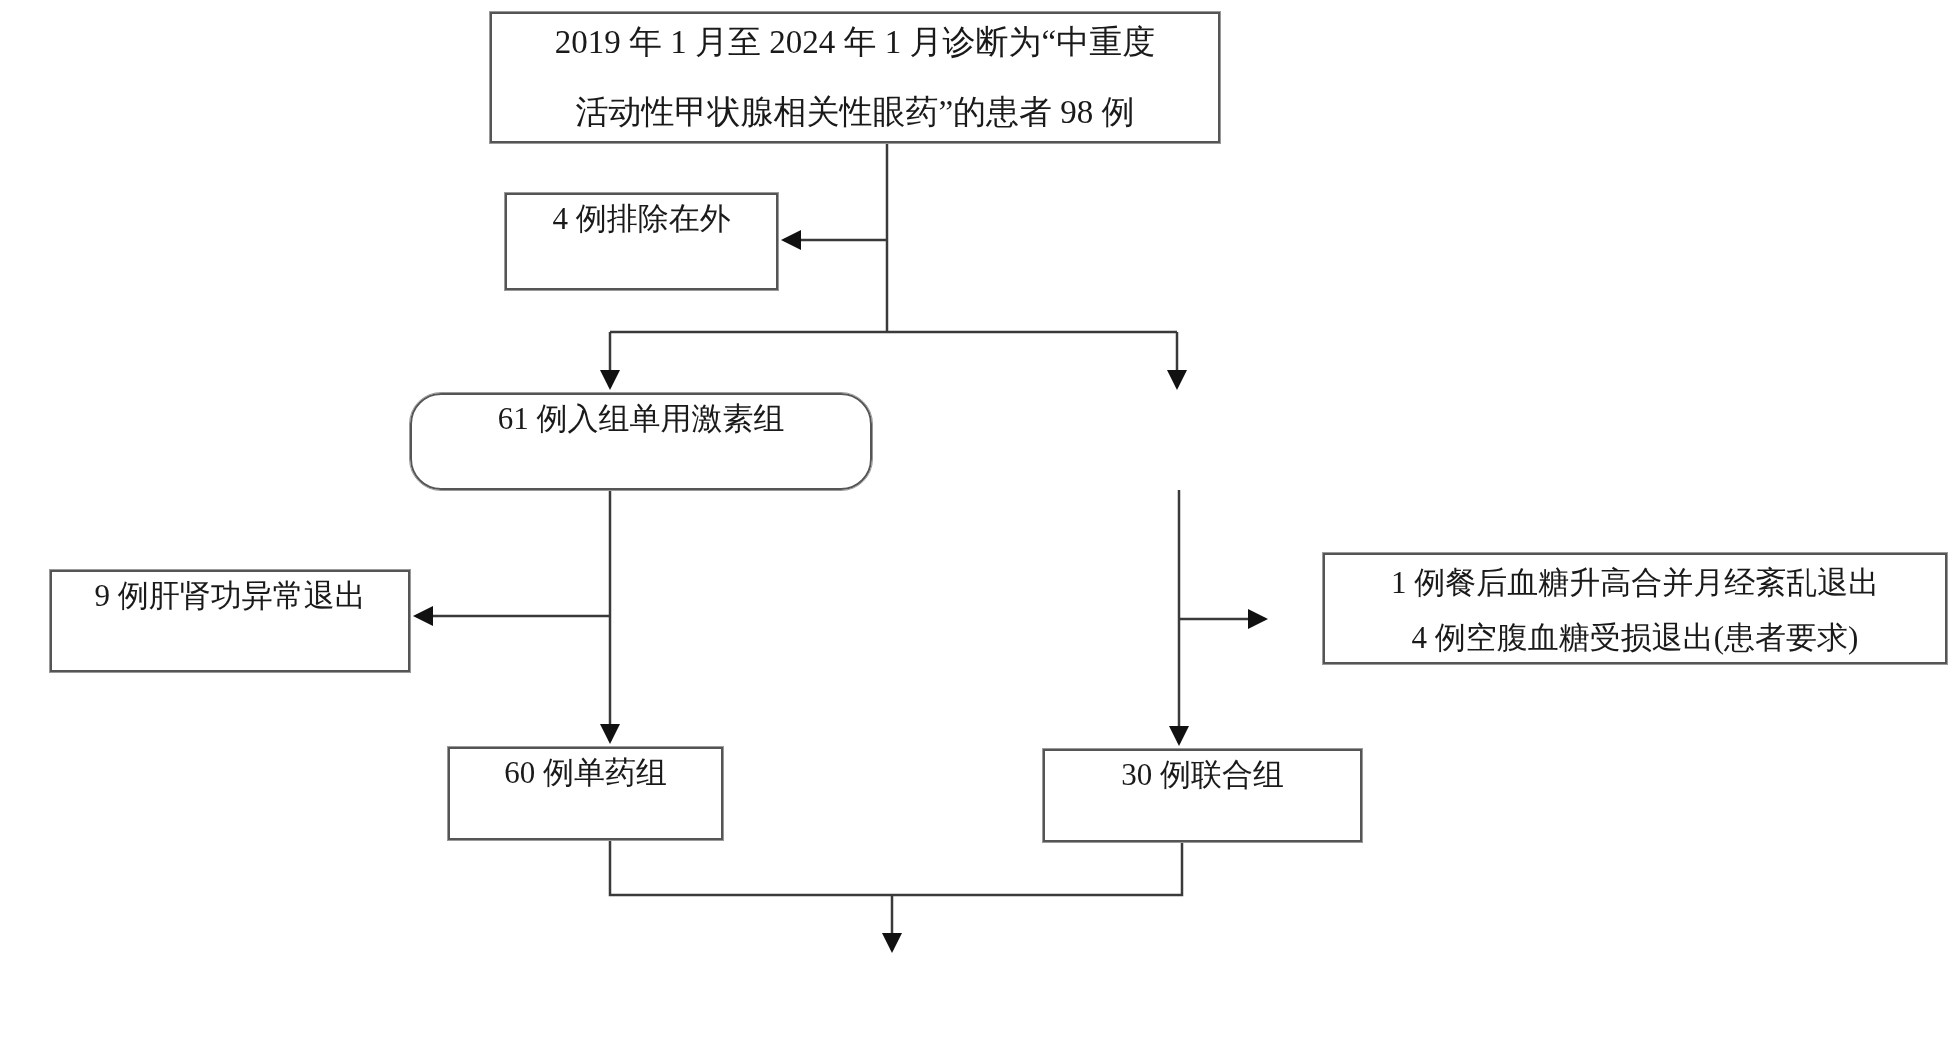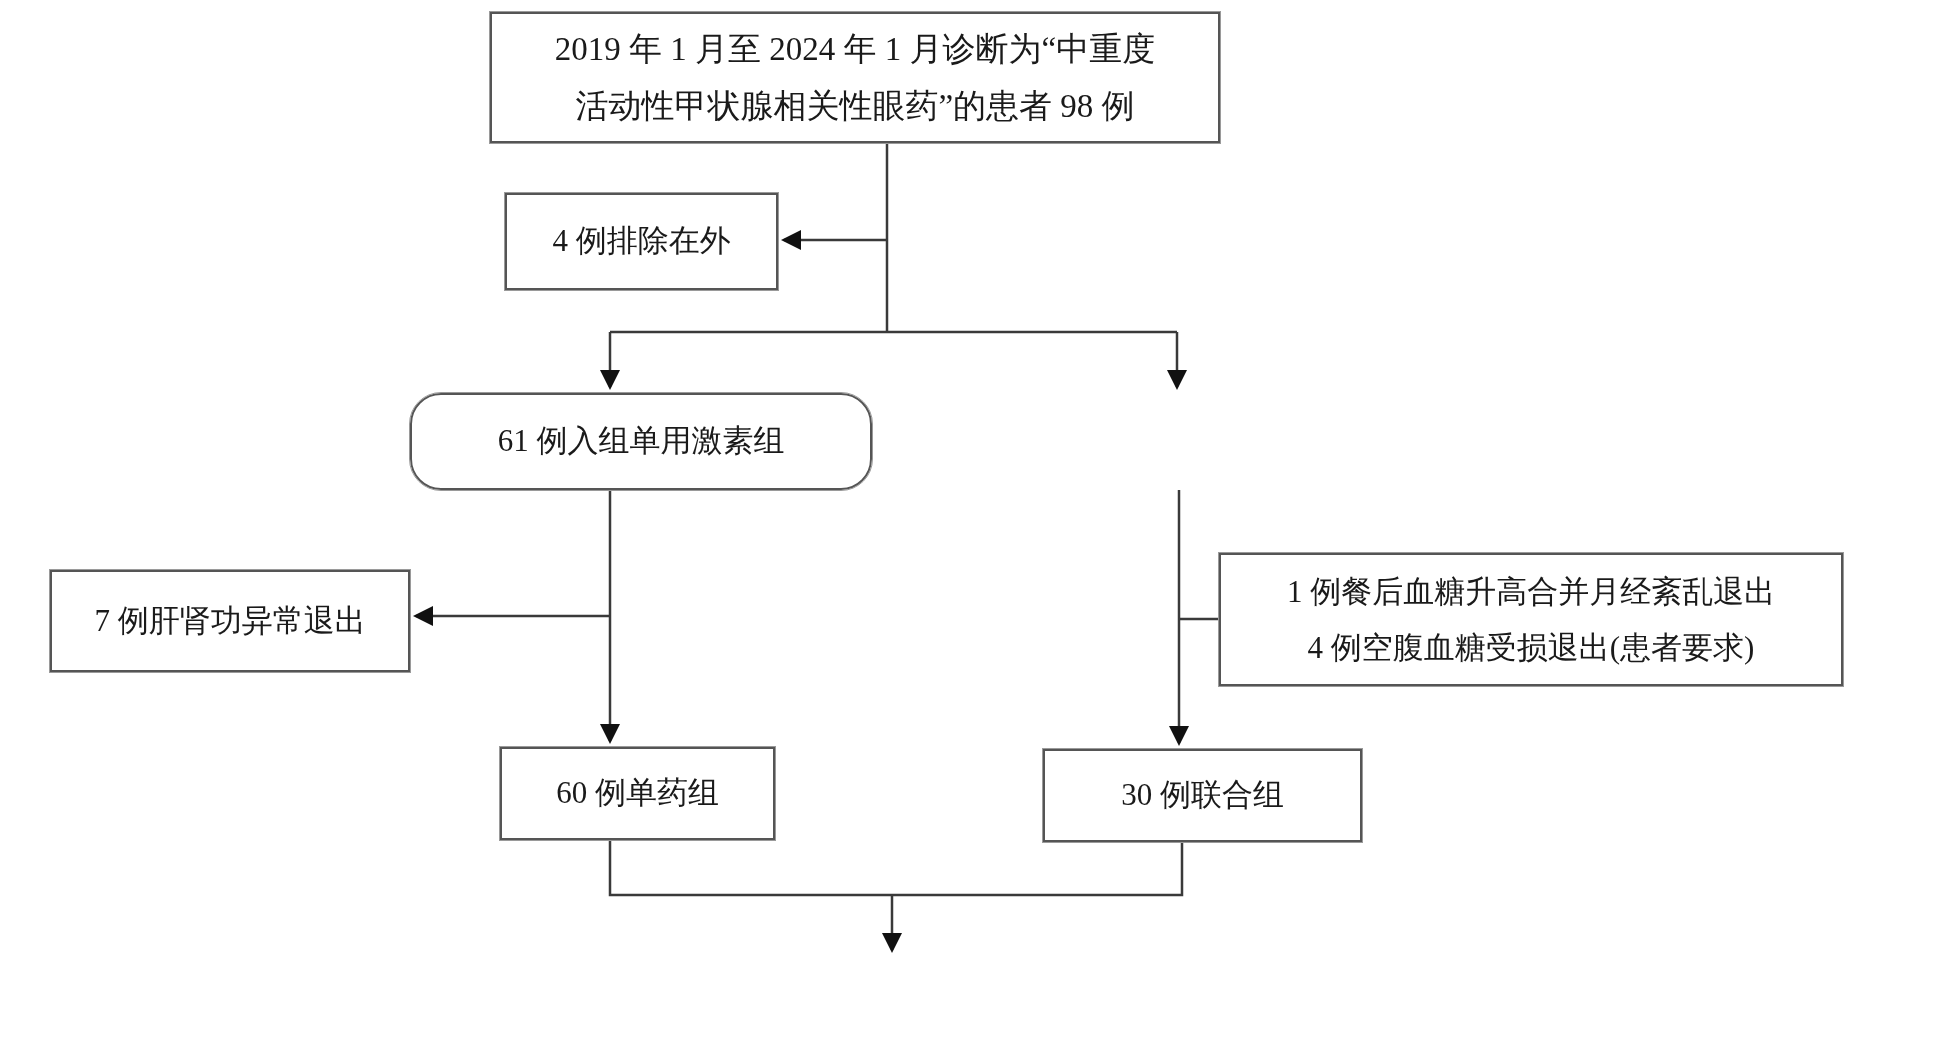--- a/index.html
+++ b/index.html
@@ -25,34 +25,34 @@
   }
   .box {
     position: absolute;
     box-sizing: border-box;
     border: 2px solid #555555;
     outline: 1px solid #9a9a9a;
     background: #ffffff;
     display: flex;
     flex-direction: column;
     align-items: center;
-    justify-content: center;
+    justify-content: space-between;
     text-align: center;
     font-size: 31px;
     line-height: 1.55;
     color: #1a1a1a;
   }
   .box .line { white-space: nowrap; }
   #enrollment-box   { left: 490px;  top: 12px;  width: 730px; height: 131px; font-size: 33px; line-height: 1.72; }
   #excluded-box     { left: 505px;  top: 193px; width: 273px; height: 97px;  }
   #steroid-group-box{ left: 410px;  top: 393px; width: 462px; height: 97px; border-radius: 31px;  }
   #combo-group-box  { left: 978px;  top: 393px; width: 397px; height: 97px;  }
   #steroid-dropout-box { left: 50px;   top: 570px; width: 360px; height: 102px; }
-  #combo-dropout-box   { left: 1219px; top: 553px; width: 624px; height: 133px; line-height: 1.78; }
-  #mono-final-box   { left: 500px;  top: 747px; width: 275px; height: 93px;  }
+  #combo-dropout-box   { left: 1323px; top: 553px; width: 624px; height: 111px; line-height: 1.78; }
+  #mono-final-box   { left: 448px;  top: 747px; width: 275px; height: 93px;  }
   #combo-final-box  { left: 1043px; top: 749px; width: 319px; height: 93px;  }
   #assessment-box   { left: 668px;  top: 956px; width: 448px; height: 87px;  }
 </style>
 </head>
 <body>
 
 <div id="canvas">
 
   <svg id="connectors" viewBox="0 0 1957 1058" xmlns="http://www.w3.org/2000/svg">
     <defs>
@@ -91,21 +91,21 @@
   <div class="box" id="excluded-box">
     <div class="line">4 例排除在外</div>
   </div>
 
   <div class="box" id="steroid-group-box">
     <div class="line">61 例入组单用激素组</div>
   </div>
 
 
   <div class="box" id="steroid-dropout-box">
-    <div class="line">7 例肝肾功异常退出</div>
+    <div class="line">9 例肝肾功异常退出</div>
   </div>
 
   <div class="box" id="combo-dropout-box">
     <div class="line">1 例餐后血糖升高合并月经紊乱退出</div>
     <div class="line">4 例空腹血糖受损退出(患者要求)</div>
   </div>
 
   <div class="box" id="mono-final-box">
     <div class="line">60 例单药组</div>
   </div>

